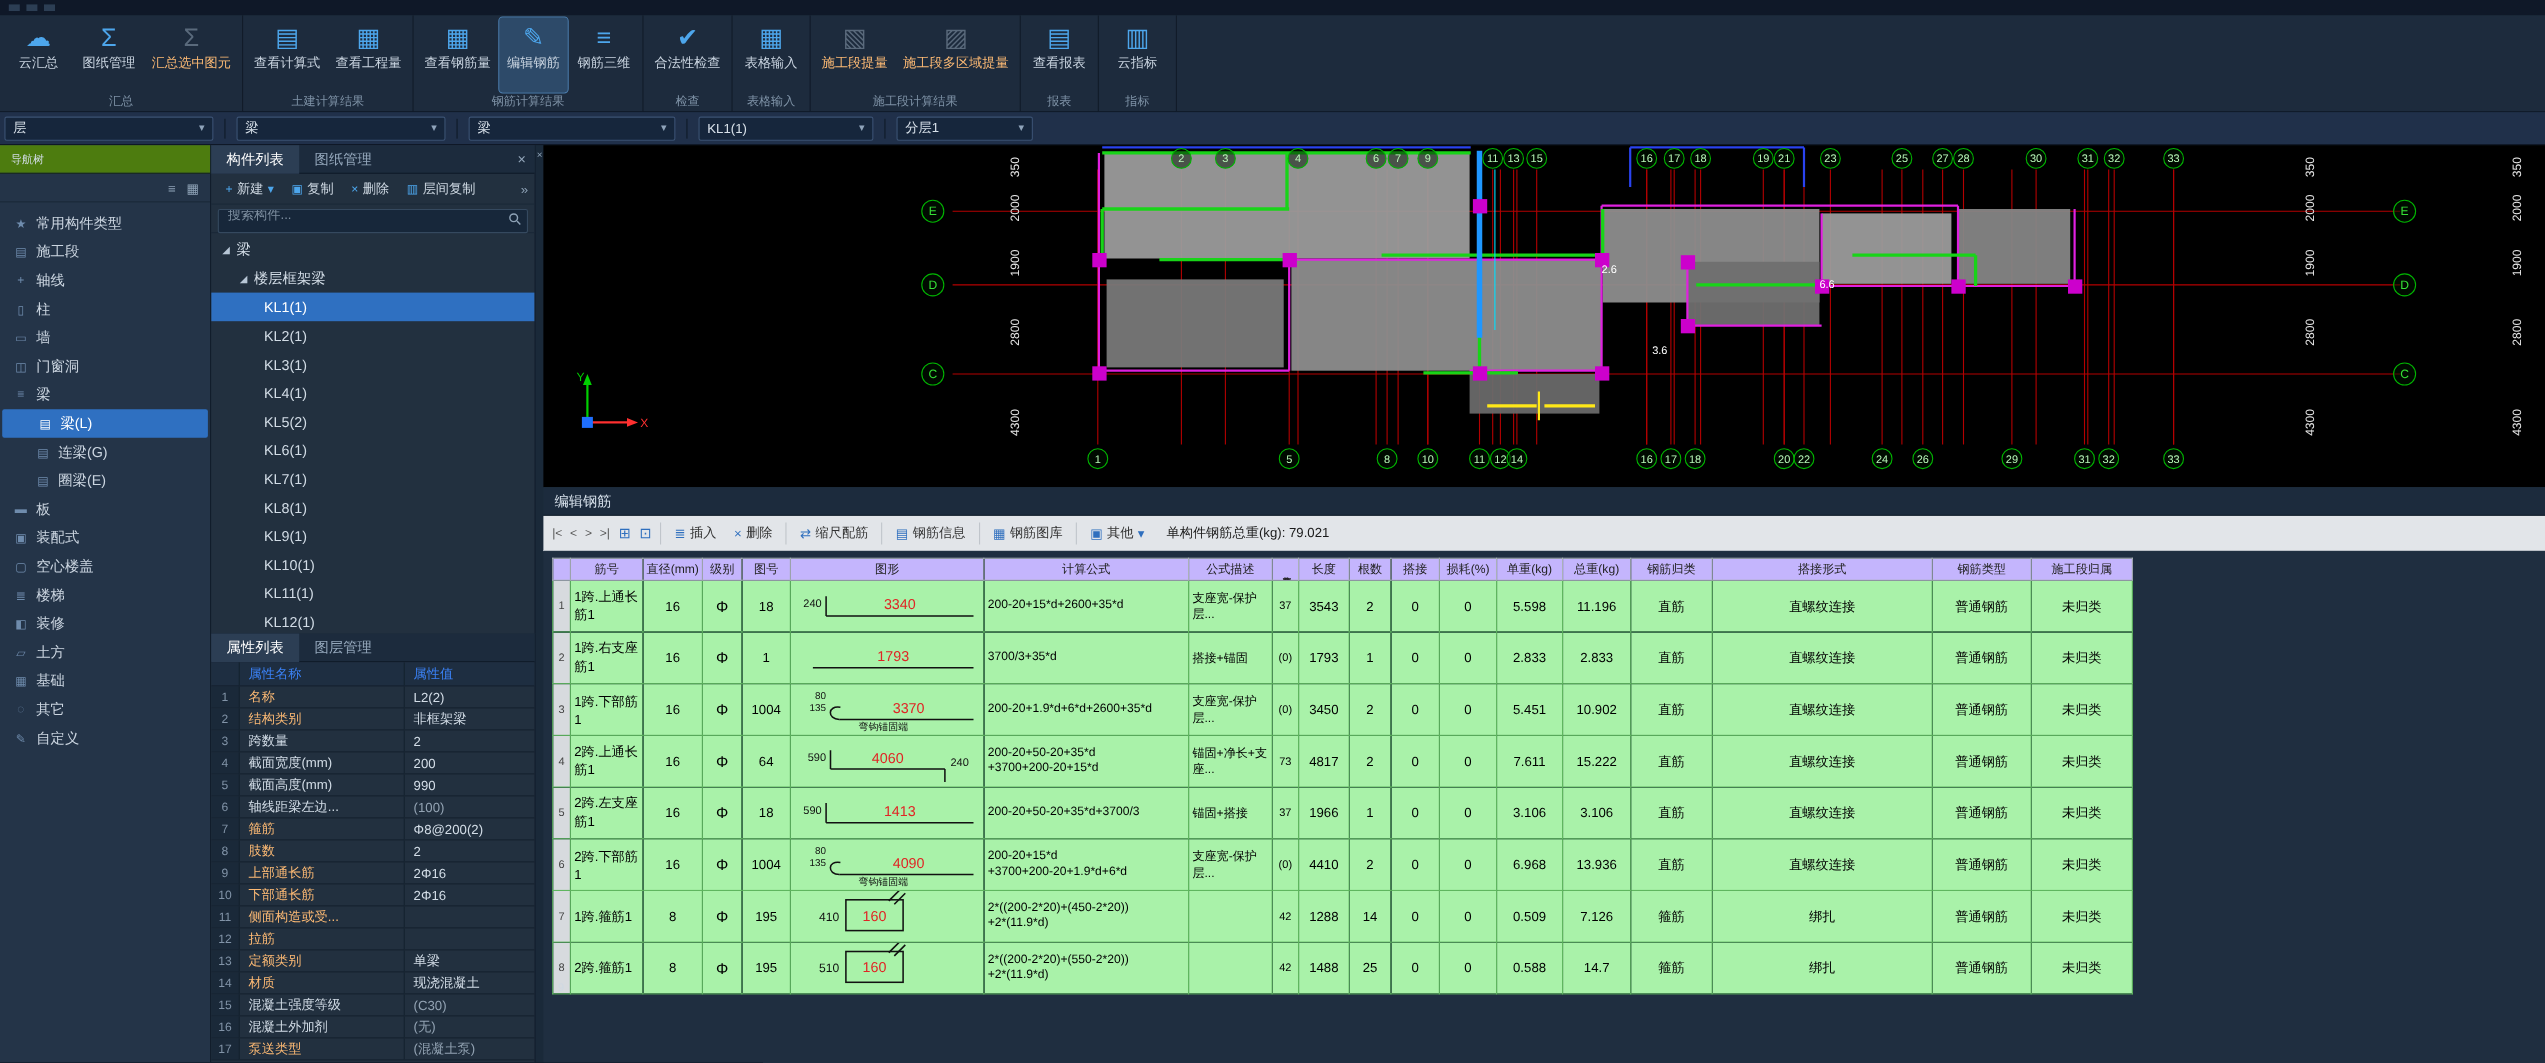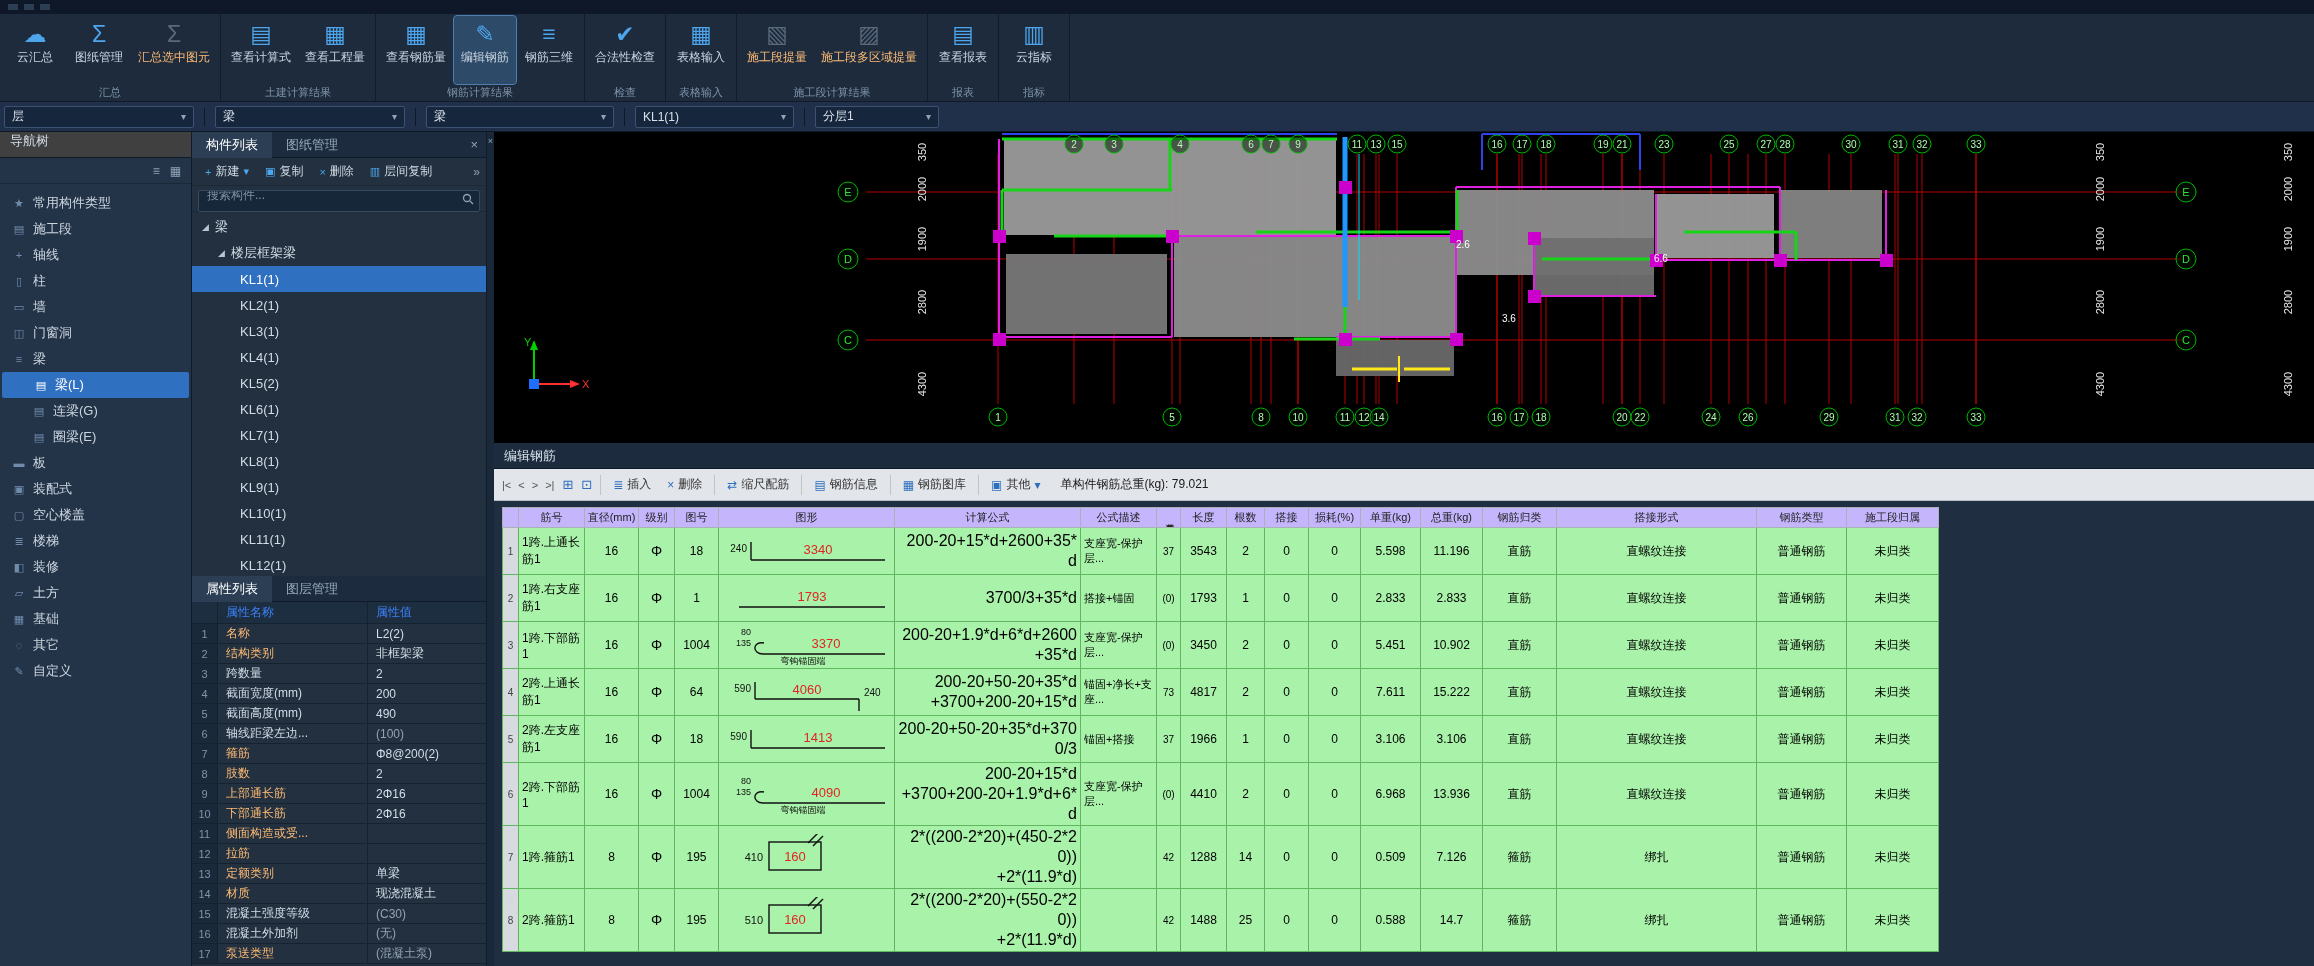--- a/index.html
+++ b/index.html
@@ -19,21 +19,21 @@
 .rbtn.active{background:#2d4a69;outline:1px solid #4d80b2}
 .rglabel{height:17px;font-size:11px;color:#7e92a6;text-align:center;line-height:17px}
 
 .toolbar2{position:absolute;left:0;top:102px;width:100%;height:30px;background:#20304a;display:flex;align-items:center;gap:10px;padding-left:4px;border-bottom:1px solid #0e1724}
 .t2sel{height:22px;background:#16263c;border:1px solid #3b5273;border-radius:2px;display:flex;align-items:center;justify-content:space-between;padding:0 7px;font-size:12px;color:#d8e1ea;cursor:pointer}
 .t2sel .caret{color:#8fa3ba;font-size:10px;margin-left:8px}
 .t2sep{width:1px;height:18px;background:#0e1926}
 
 .main{position:absolute;left:0;top:132px;width:100%;height:834px}
 .nav-panel{position:absolute;left:0;top:0;width:192px;height:834px;background:#243448;border-right:1px solid #101b29}
-.panel-header{height:26px;background:#404040;display:flex;align-items:flex-start;padding:0 10px;font-size:13px;color:#d3dde8;border-bottom:1px solid #101b29}
+.panel-header{height:26px;background:#4d7c0f;display:flex;align-items:center;padding:0 10px;font-size:10px;color:#d3dde8;border-bottom:1px solid #101b29}
 .nav-tools{height:26px;display:flex;justify-content:flex-end;align-items:center;gap:10px;padding-right:10px;color:#8ea2b6;font-size:12px;border-bottom:1px solid #1a2838}
 .nav-tools span{cursor:pointer}
 .nav-list{padding-top:6px}
 .nav-item{height:26px;display:flex;align-items:center;gap:7px;padding-left:12px;font-size:13px;color:#ccd6e1;cursor:pointer;white-space:nowrap}
 .nav-item.lvl1{padding-left:32px}
 .nav-item.sel{background:#2f70c1;color:#fff;border-radius:2px;margin:0 2px}
 .nav-ic{font-size:11px;color:#6f8cad;width:14px;text-align:center}
 .nav-item.sel .nav-ic{color:#fff}
 
 .comp-panel{position:absolute;left:192px;top:0;width:295px;height:444px;background:#22303f;border-right:1px solid #101b29;display:flex;flex-direction:column}
@@ -85,21 +85,21 @@
 .rt-btn .g{color:#2f6fbe;font-size:12px}
 .rt-total{margin-left:8px;color:#1a1a1a;white-space:nowrap}
 .rebar-body{flex:1;position:relative;background:#1f2e40;padding:6px 0 0 8px;overflow:hidden}
 table.rtable{border-collapse:collapse;table-layout:fixed}
 .rtable th{background:#c4b5fd;color:#222;font-size:11px;font-weight:normal;border:1px solid #a9b0b8;height:20px;padding:0 2px;overflow:hidden;white-space:nowrap}
 .rtable th.vert{writing-mode:vertical-rl;font-size:8px;padding:0}
 .rtable td{background:#a9f2a9;border:1px solid #5fb65f;font-size:12px;color:#000;height:45px;text-align:center;padding:1px 3px;overflow:hidden}
 .rtable td.gut{background:#d7dade;color:#444;font-size:10px;padding:0}
 .rtable td.lft{text-align:left;word-break:break-all}
 .rtable td.dsc{font-size:11px}
-.rtable td.fml{text-align:right;font-size:16px;word-break:break-all;white-space:pre-line;line-height:1.25}
+.rtable td.fml{text-align:left;font-size:11px;word-break:break-all;white-space:pre-line;line-height:1.25}
 .rtable td.shp{padding:0}
 .rtable td.bnd{font-size:10px;padding:0}
 .rtable td.grade{font-size:14px}
 .next-gut{position:absolute;left:8px;top:392px;width:16px;text-align:center;color:#cfd8e2;font-size:10px}
 </style>
 </head>
 <body>
 
 <div class="app">
   <div class="titlebar">
@@ -432,21 +432,21 @@
             <div class="pv">2</div>
           </div>
           <div class="prow">
             <div class="pn">4</div>
             <div class="pk">截面宽度(mm)</div>
             <div class="pv">200</div>
           </div>
           <div class="prow">
             <div class="pn">5</div>
             <div class="pk">截面高度(mm)</div>
-            <div class="pv">490</div>
+            <div class="pv">990</div>
           </div>
           <div class="prow">
             <div class="pn">6</div>
             <div class="pk">轴线距梁左边...</div>
             <div class="pv dim">(100)</div>
           </div>
           <div class="prow">
             <div class="pn">7</div>
             <div class="pk blue">箍筋</div>
             <div class="pv">Φ8@200(2)</div>

